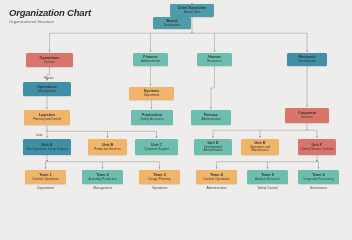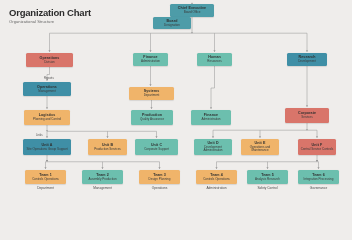--- a/index.html
+++ b/index.html
@@ -16,20 +16,21 @@
   #canvas {
     position: absolute;
     inset: 0;
     background: #efedeb;
   }
   
   #title-block {
     position: absolute;
     left: 9px; top: 7px;
     z-index: 6;
+    font-style: italic;
   }
   #chart-title {
     font-size: 9.5px;
     font-weight: bold;
     color: #2c2c2c;
     letter-spacing: -0.2px;
     line-height: 11px;
     filter: blur(0.35px);
   }
   #chart-subtitle {

